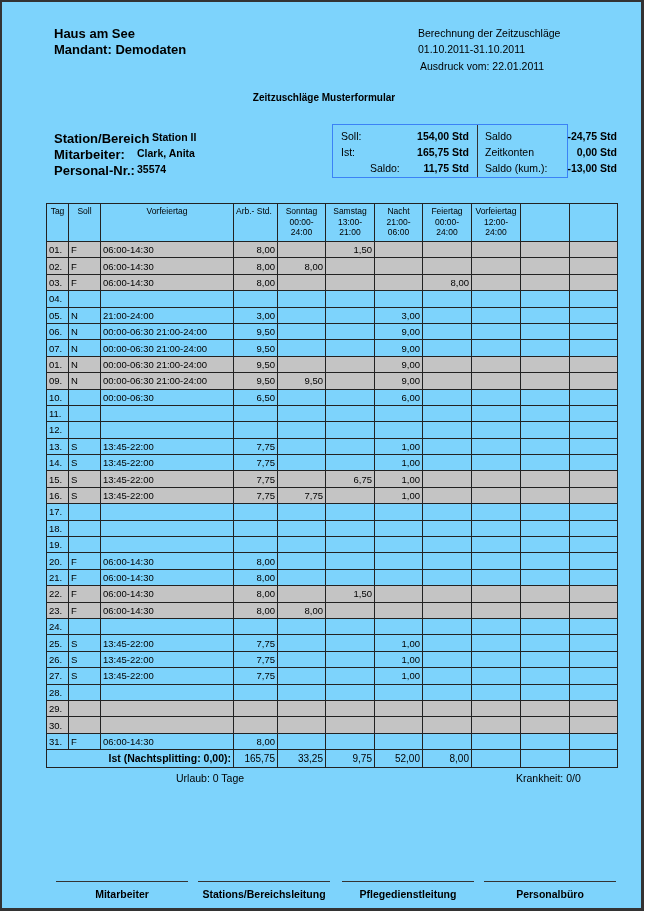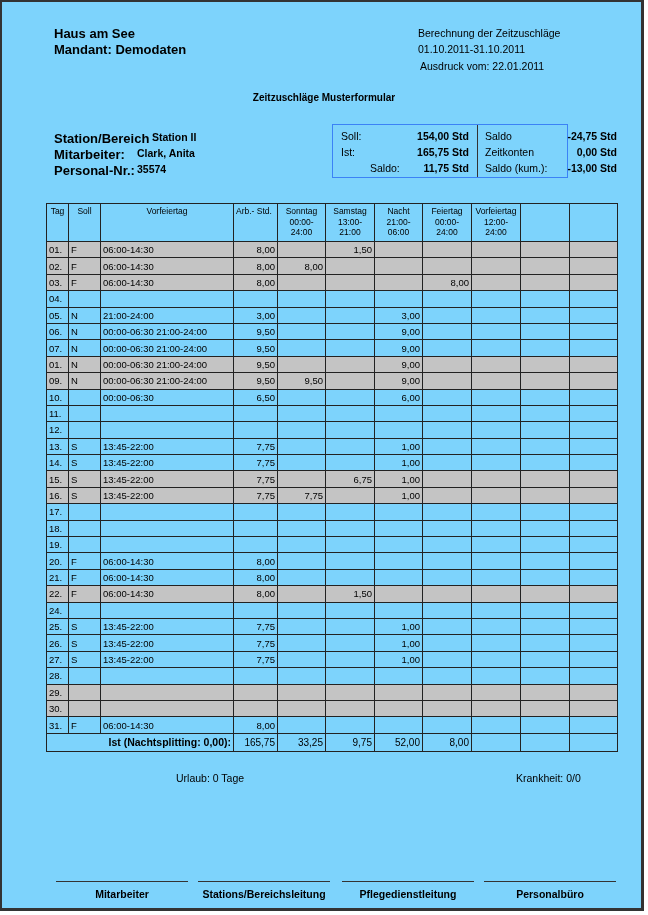--- a/index.html
+++ b/index.html
@@ -375,20 +375,33 @@
           <td>06:00-14:30</td>
           <td class="num">8,00</td>
           <td class="num"></td>
           <td class="num">1,50</td>
           <td class="num"></td>
           <td class="num"></td>
           <td class="num"></td>
           <td></td>
           <td></td>
         </tr>
+        <tr class="shade">
+          <td>23.</td>
+          <td>F</td>
+          <td>06:00-14:30</td>
+          <td class="num">8,00</td>
+          <td class="num">8,00</td>
+          <td class="num"></td>
+          <td class="num"></td>
+          <td class="num"></td>
+          <td class="num"></td>
+          <td></td>
+          <td></td>
+        </tr>
         <tr>
           <td>24.</td>
           <td></td>
           <td></td>
           <td class="num"></td>
           <td class="num"></td>
           <td class="num"></td>
           <td class="num"></td>
           <td class="num"></td>
           <td class="num"></td>

